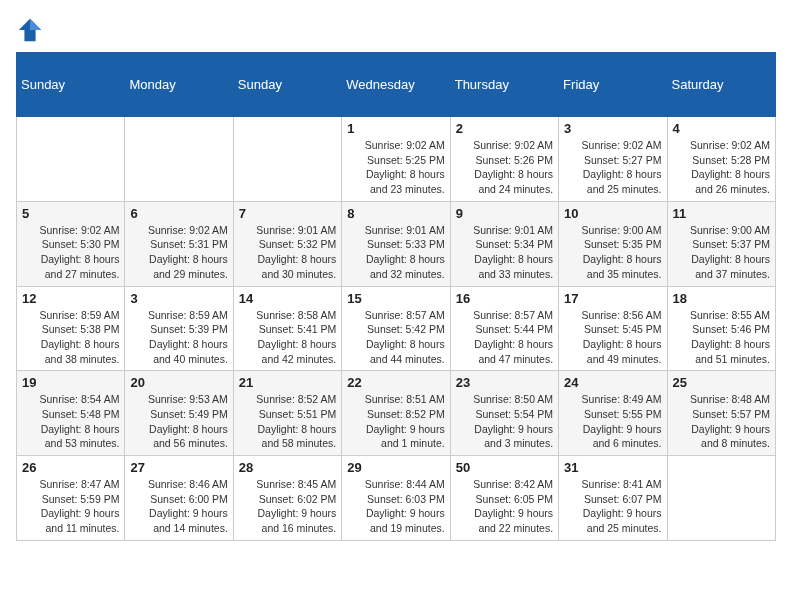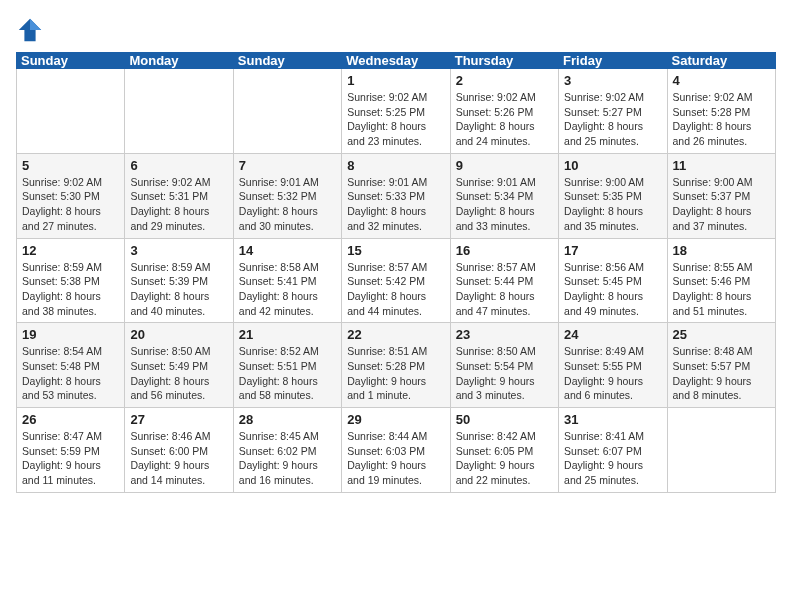--- a/index.html
+++ b/index.html
@@ -46,22 +46,22 @@
     }
     .calendar {
       width: 100%;
       border-collapse: collapse;
       border: 1px solid #ccc;
     }
     .calendar th {
       background: #1a5fa8;
       color: #fff;
       font-size: 13px;
-      font-weight: bold;
-      padding: 0 4px;
+      font-weight: normal;
+      padding: 24px 4px;
       text-align: left;
       border: 1px solid #1a5fa8;
       margin-left: 44px;
     }
     .calendar td {
       vertical-align: top;
       border: 1px solid #ccc;
       padding: 4px 5px;
       width: calc(100% / 7);
       min-height: 80px;
@@ -75,20 +75,21 @@
     .day-number {
       font-size: 13px;
       font-weight: bold;
       display: block;
       margin-bottom: 2px;
     }
     .day-info {
       font-size: 10.5px;
       color: #333;
       line-height: 1.4;
+      text-align: right;
     }
     .empty-cell {
       background: #fff !important;
     }
   </style>
 </head>
 <body>
 
 <div class="header">
   <div class="logo">
@@ -258,36 +259,36 @@
       <tr>
         <td>
           <span class="day-number">19</span>
           <div class="day-info">Sunrise: 8:54 AM
 Sunset: 5:48 PM
 Daylight: 8 hours
 and 53 minutes.</div>
         </td>
         <td>
           <span class="day-number">20</span>
-          <div class="day-info">Sunrise: 8:50 AM
+          <div class="day-info">Sunrise: 9:53 AM
 Sunset: 5:49 PM
 Daylight: 8 hours
 and 56 minutes.</div>
         </td>
         <td>
           <span class="day-number">21</span>
           <div class="day-info">Sunrise: 8:52 AM
 Sunset: 5:51 PM
 Daylight: 8 hours
 and 58 minutes.</div>
         </td>
         <td>
           <span class="day-number">22</span>
           <div class="day-info">Sunrise: 8:51 AM
-Sunset: 5:28 PM
+Sunset: 8:52 PM
 Daylight: 9 hours
 and 1 minute.</div>
         </td>
         <td>
           <span class="day-number">23</span>
           <div class="day-info">Sunrise: 8:50 AM
 Sunset: 5:54 PM
 Daylight: 9 hours
 and 3 minutes.</div>
         </td>

